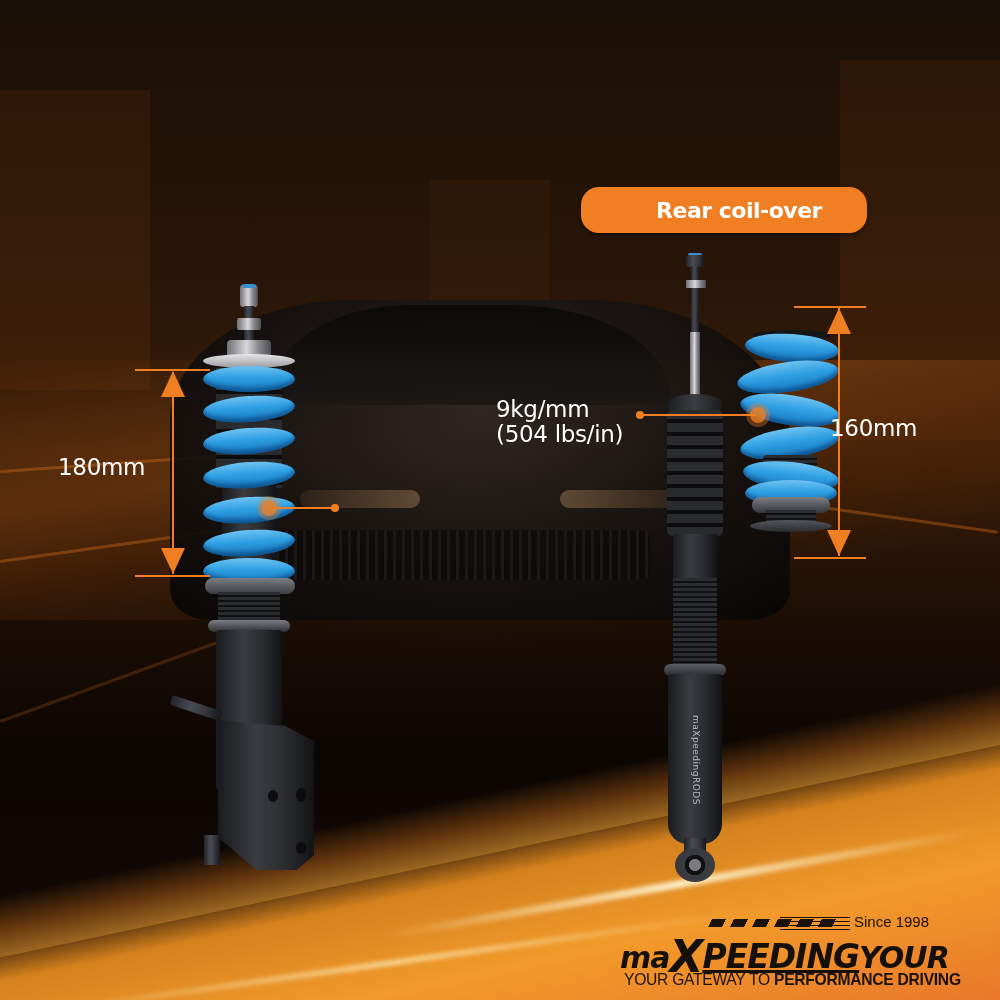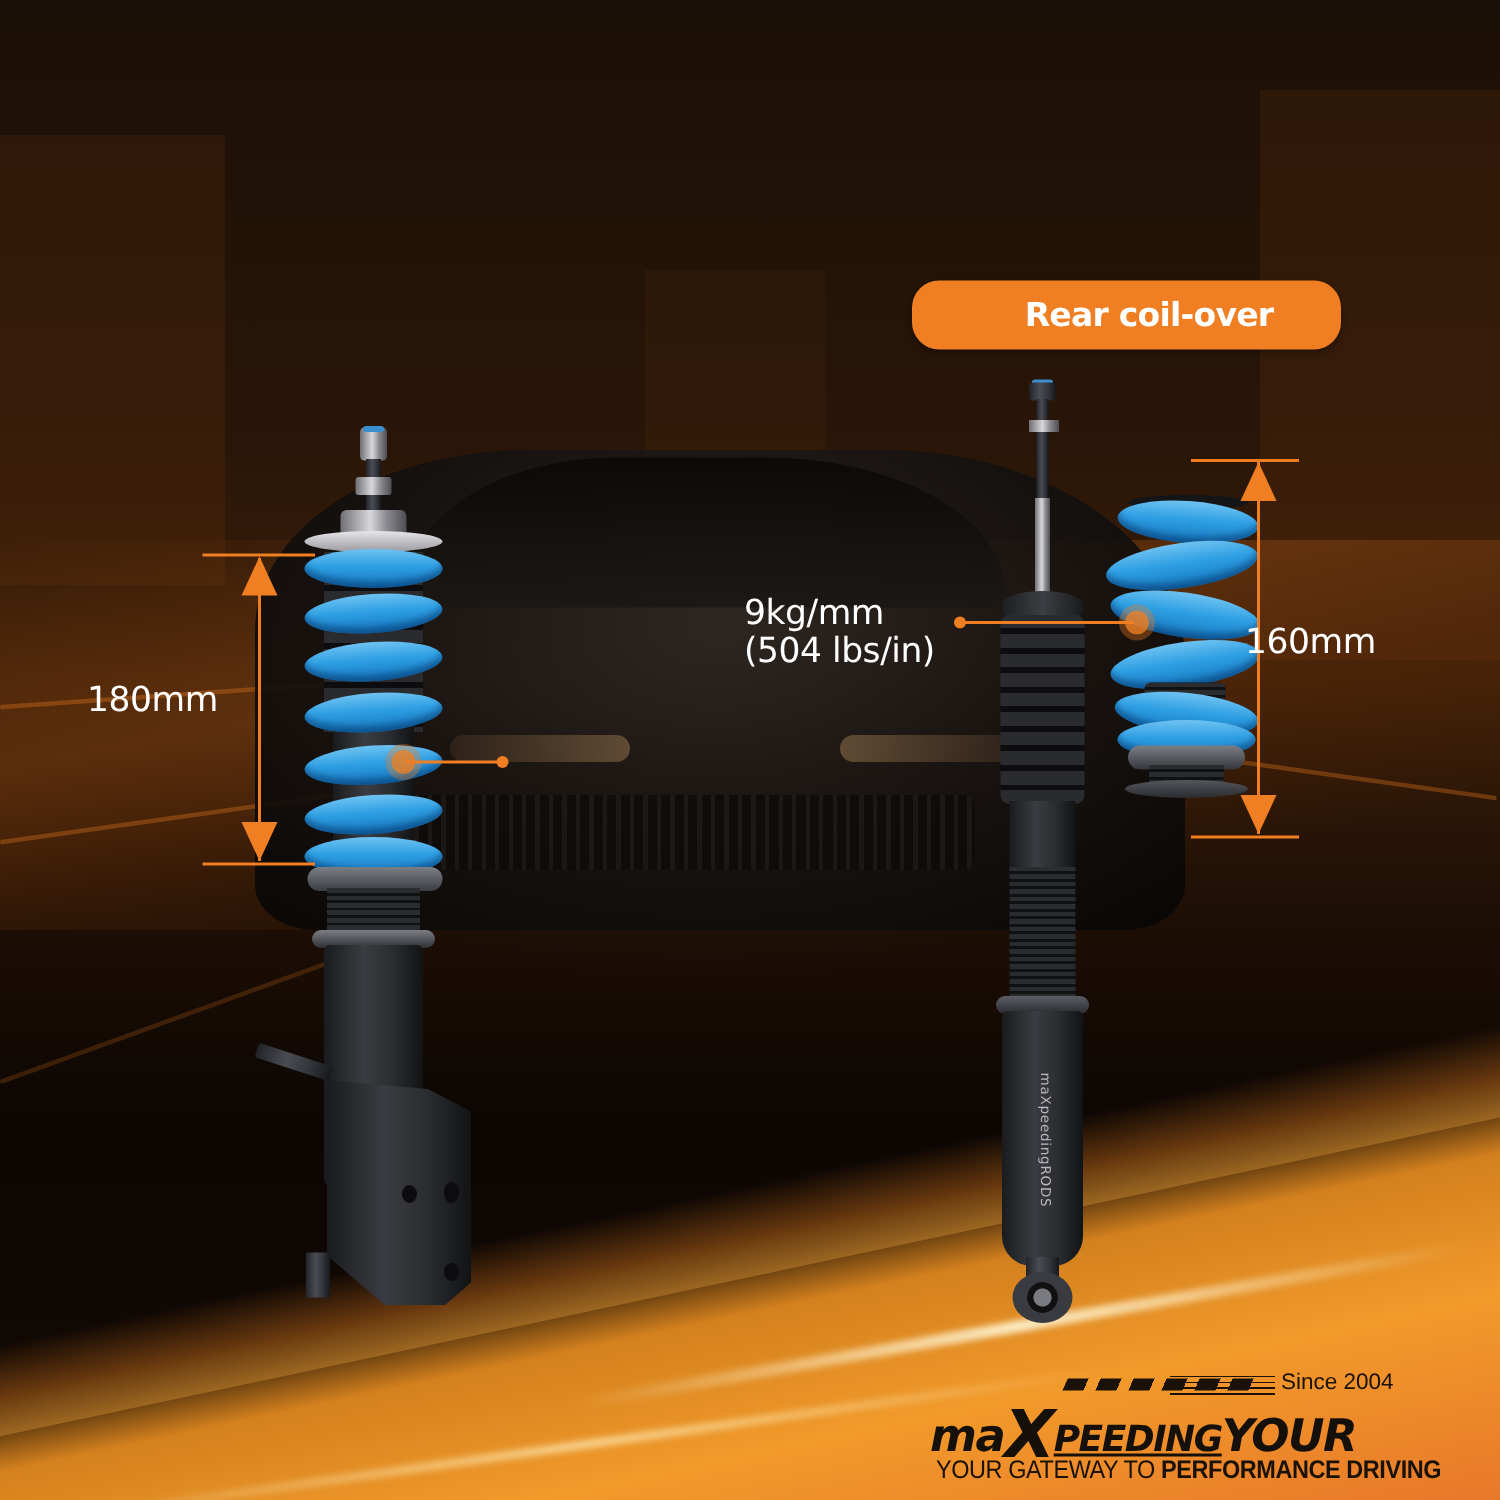--- a/index.html
+++ b/index.html
@@ -36,21 +36,21 @@
   .title { position:absolute; left:0; top:52px; width:1000px; text-align:center; font-family:"DejaVu Sans", sans-serif; font-weight:bold;
     font-size:78px; letter-spacing:-2px; line-height:1; }
   .title .t1 { color:#f07f1f; }
   .title .t2 { color:#ffffff; }
 
   
   .pill { position:absolute; top:187px; height:46px; width:286px; border-radius:18px; background:#ef7f22;
     color:#fff; font-family:"DejaVu Sans", sans-serif; font-weight:bold; font-size:22px; letter-spacing:-0.5px;
     display:flex; align-items:center; justify-content:center; box-shadow:0 2px 4px rgba(0,0,0,0.35); }
   .pill-front { left:121px; }
-  .pill-rear { left:608px;padding-left:30px; }
+  .pill-rear { left:581px;padding-left:30px; }
 
   
   .hline { position:absolute; height:2px; background:#ef7f22; }
   .vline { position:absolute; width:2px; background:#ef7f22; }
   .arrow-up { position:absolute; width:0; height:0; border-left:12px solid transparent; border-right:12px solid transparent; border-bottom:26px solid #ef7f22; }
   .arrow-down { position:absolute; width:0; height:0; border-left:12px solid transparent; border-right:12px solid transparent; border-top:26px solid #ef7f22; }
   .dim-label { position:absolute; color:#fff; font-family:"DejaVu Sans", sans-serif; font-size:23px; line-height:1.1; letter-spacing:-0.3px; }
   .dot { position:absolute; width:8px; height:8px; border-radius:50%; background:#ef7f22; }
   .ring { position:absolute; width:16px; height:16px; border-radius:50%; background:rgba(239,127,34,0.85); box-shadow:0 0 0 4px rgba(239,127,34,0.35); }
 
@@ -67,21 +67,21 @@
   
   .logo { position:absolute; left:620px; top:905px; width:340px; height:90px; }
   .logo-since { position:absolute; left:234px; top:8px; font-family:"Liberation Sans", sans-serif; font-size:15px; color:#1a1208; }
   .logo-lines { position:absolute; left:160px; top:12px; width:70px; height:14px;
     background:repeating-linear-gradient(180deg,#1a1208 0 1px,transparent 1px 4px); }
   .logo-checker { position:absolute; left:90px; top:14px; width:130px; height:8px;
     background:repeating-linear-gradient(90deg,#1a1208 0 14px,transparent 14px 22px); transform:skewX(-25deg); }
   .logo-name { position:absolute; left:0; top:22px; font-family:"DejaVu Sans", sans-serif; font-weight:bold; font-style:italic;
     font-size:30px; color:#15100a; letter-spacing:-1px; white-space:nowrap; }
   .logo-name .big-x { font-size:44px; position:relative; top:4px; }
-  .logo-name .small { font-size:24px; text-decoration:underline; }
+  .logo-name .small { font-size:33px; text-decoration:underline; }
   .logo-tagline { position:absolute; left:4px; top:65px; font-family:"Liberation Sans", sans-serif; font-size:17px; color:#1a1208; white-space:nowrap; letter-spacing:-0.3px; transform:scaleX(0.92); transform-origin:left; }
   .logo-tagline b { font-weight:bold; }
 </style>
 </head>
 <body>
 
 <div class="canvas">
 
   <div class="bg-building" style="left:0;top:90px;width:150px;height:300px;"></div>
   <div class="bg-building" style="left:840px;top:60px;width:160px;height:380px;"></div>
@@ -194,21 +194,21 @@
   <div class="dot" style="left:636px;top:411px;"></div>
   <div class="hline" style="left:640px;top:414px;width:116px;"></div>
   <div class="dim-label" style="left:496px;top:397px;">
     <div>9kg/mm</div>
     <div>(504 lbs/in)</div>
   </div>
 
   <div class="logo">
     <div class="logo-checker"></div>
     <div class="logo-lines"></div>
-    <div class="logo-since">Since 2004</div>
+    <div class="logo-since">Since 1998</div>
     <div class="logo-name">
       <span>ma</span><span class="big-x">X</span><span class="small">PEEDING</span><span>YOUR</span>
     </div>
     <div class="logo-tagline">
       <span>YOUR GATEWAY TO </span><b>PERFORMANCE DRIVING</b>
     </div>
   </div>
 
 </div>
 

